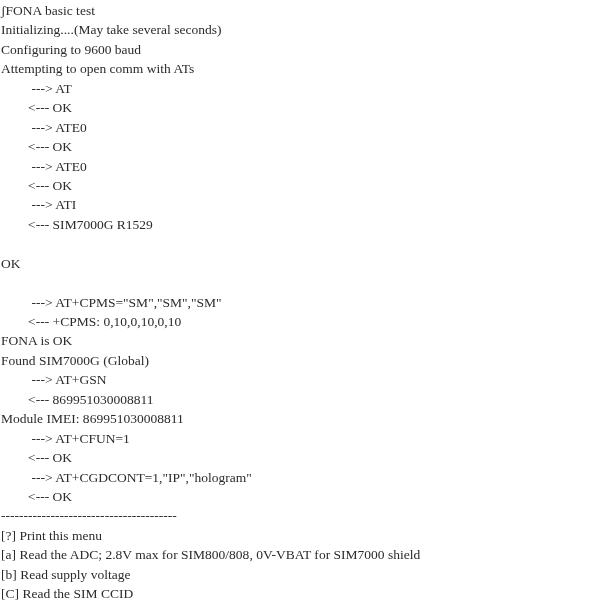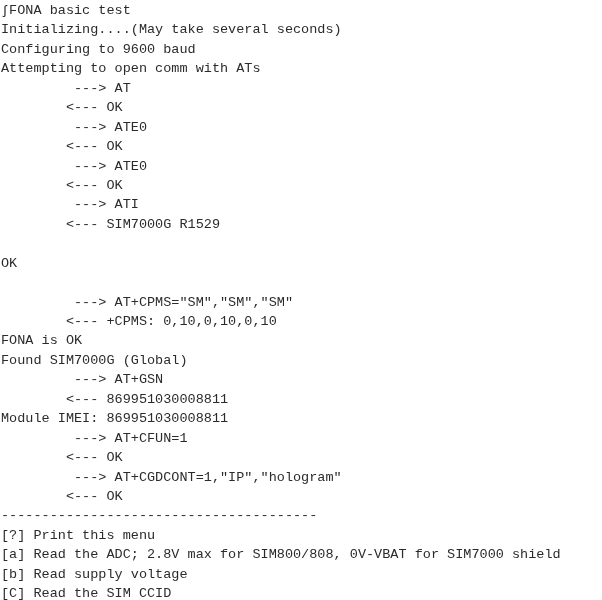--- a/index.html
+++ b/index.html
@@ -6,21 +6,21 @@
     margin: 0;
     padding: 0;
     background: #ffffff;
   }
   #terminal {
     position: relative;
     width: 602px;
     height: 600px;
     background: #ffffff;
     overflow: hidden;
-    font-family: Liberation Mono, monospace;
+    font-family: Liberation Serif, serif;
     font-size: 13.5px;
     line-height: 19.45px;
     letter-spacing: 0.01px;
     color: #2b2b2b;
     -webkit-font-smoothing: none;
   }
   #terminal-output {
     position: absolute;
     left: 1px;
     top: 1px;

